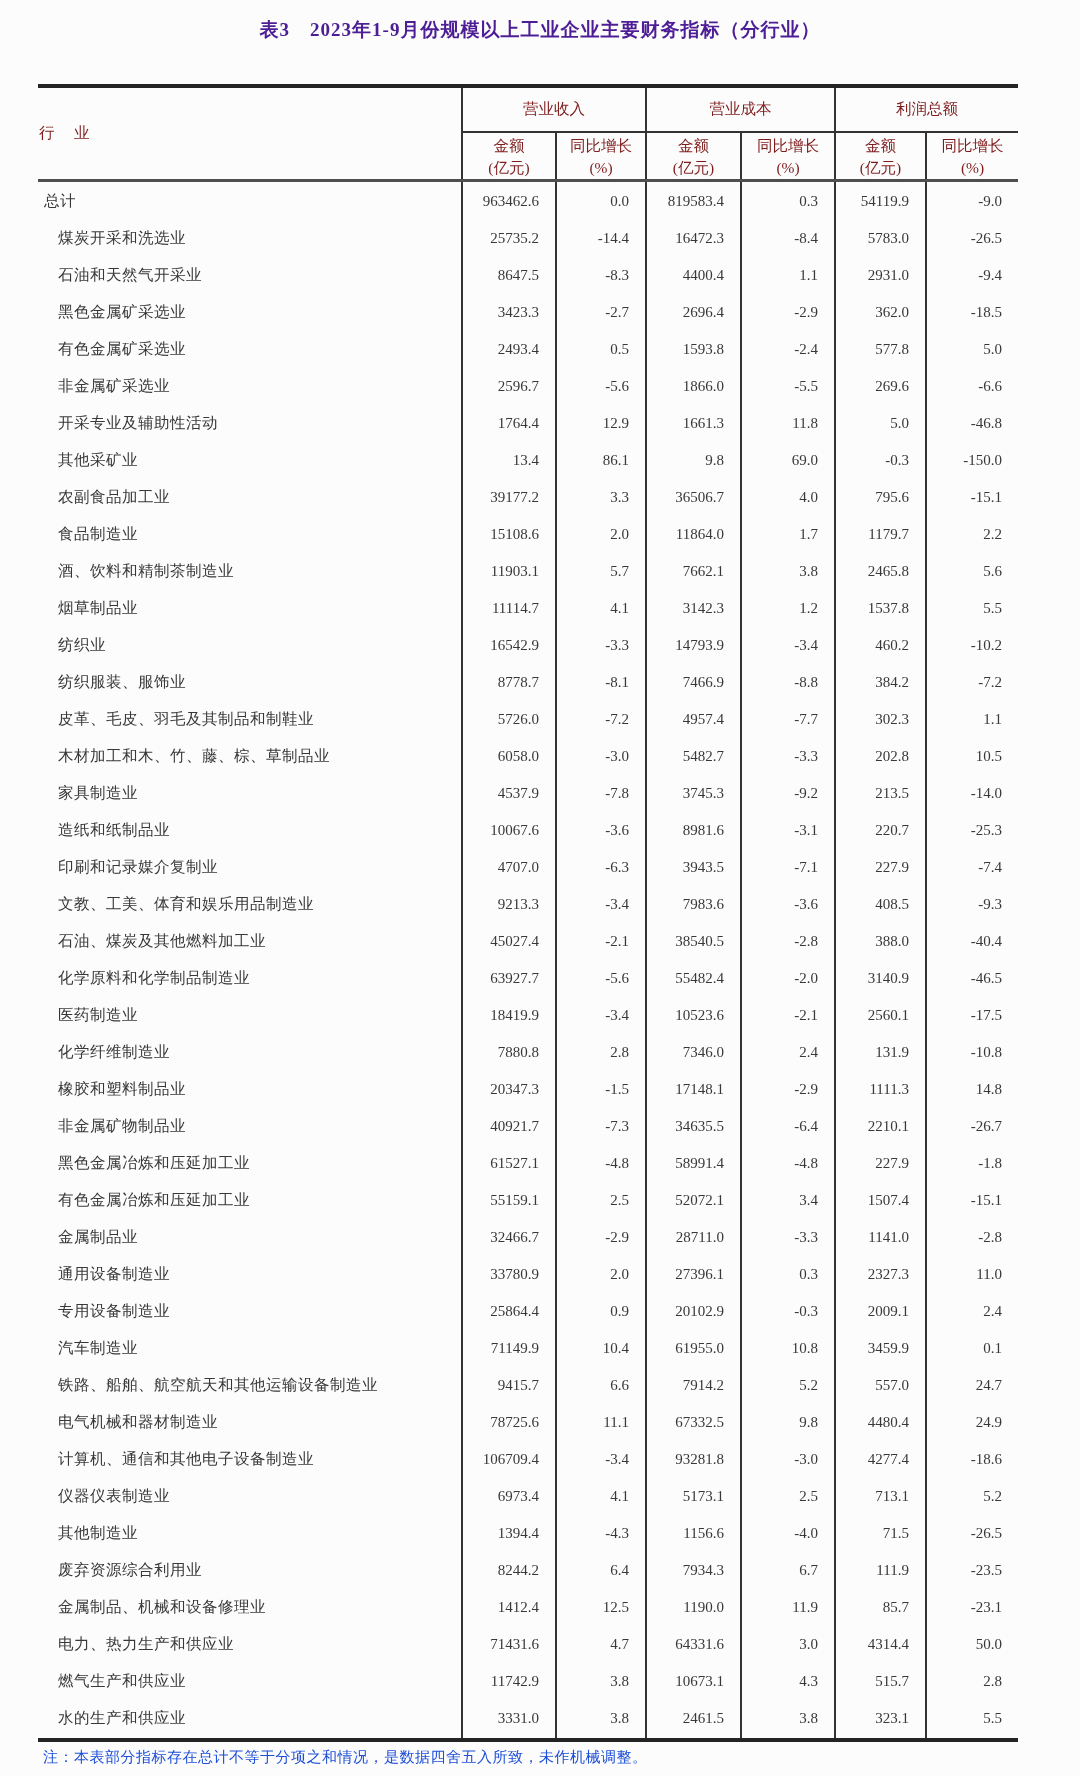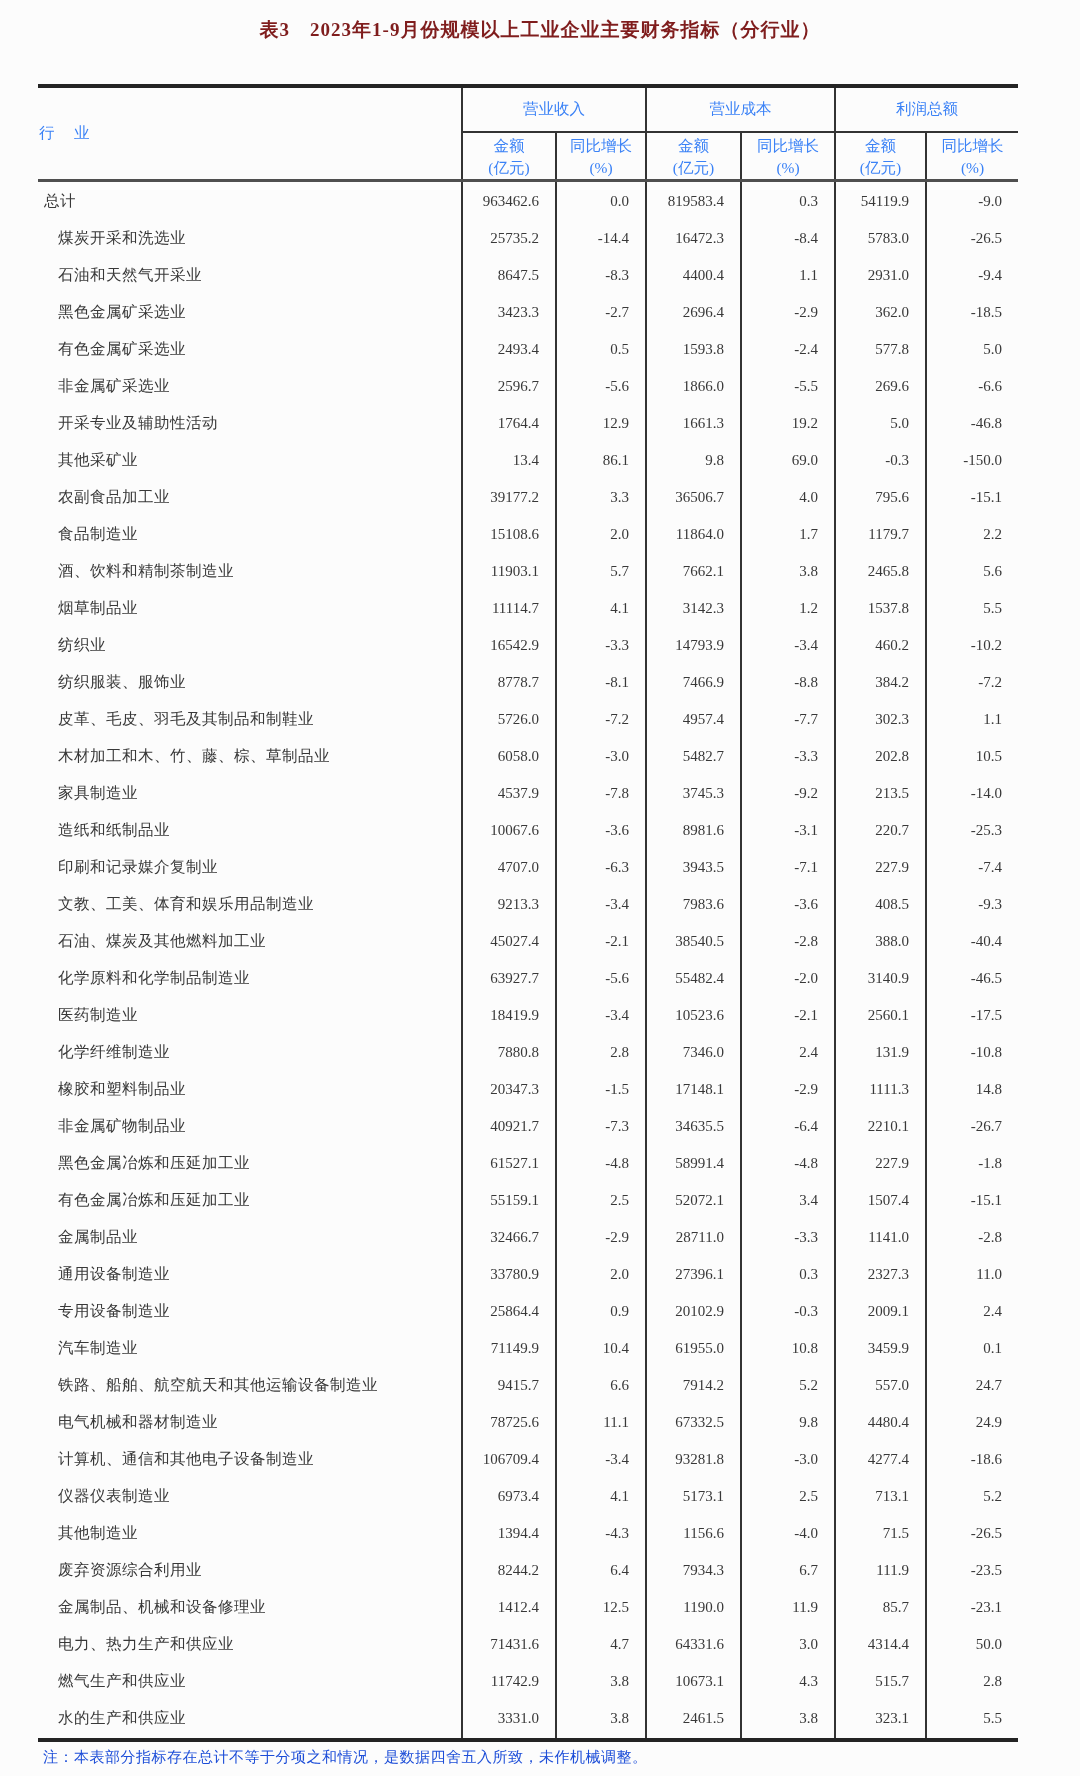--- a/index.html
+++ b/index.html
@@ -11,21 +11,21 @@
     position: relative;
     overflow: hidden;
   }
   .page-title {
     position: absolute;
     top: 17px; left: 0;
     width: 100%;
     text-align: center;
     font-size: 19px;
     font-weight: 700;
-    color: #7f1d1d;
+    color: #4c1d95;
     letter-spacing: 1px;
   }
   table.fin-table {
     position: absolute;
     top: 84px; left: 38px;
     width: 980px;
     height: 1658px;
     table-layout: fixed;
     border-collapse: collapse;
     border-top: 4px solid #242424;
@@ -35,21 +35,21 @@
   col.c-amt1 { width: 94px; }
   col.c-gr1  { width: 90px; }
   col.c-amt2 { width: 95px; }
   col.c-gr2  { width: 94px; }
   col.c-amt3 { width: 91px; }
   col.c-gr3  { width: 92px; }
 
   thead th {
     font-weight: 400;
     font-size: 15.5px;
-    color: #3b82f6;
+    color: #7f1d1d;
     text-align: center;
     vertical-align: middle;
   }
   th.industry-h {
     border-bottom: 3px solid #4f4f4f;
     text-align: left;
     letter-spacing: 2px;
   }
   tr.group-row { height: 46px; }
   tr.group-row th.group {
@@ -195,21 +195,21 @@
         <td class="num c2">1866.0</td>
         <td class="num c3">-5.5</td>
         <td class="num c4">269.6</td>
         <td class="num c5">-6.6</td>
       </tr>
       <tr>
         <td class="industry indent">开采专业及辅助性活动</td>
         <td class="num c0">1764.4</td>
         <td class="num c1">12.9</td>
         <td class="num c2">1661.3</td>
-        <td class="num c3">19.2</td>
+        <td class="num c3">11.8</td>
         <td class="num c4">5.0</td>
         <td class="num c5">-46.8</td>
       </tr>
       <tr>
         <td class="industry indent">其他采矿业</td>
         <td class="num c0">13.4</td>
         <td class="num c1">86.1</td>
         <td class="num c2">9.8</td>
         <td class="num c3">69.0</td>
         <td class="num c4">-0.3</td>

